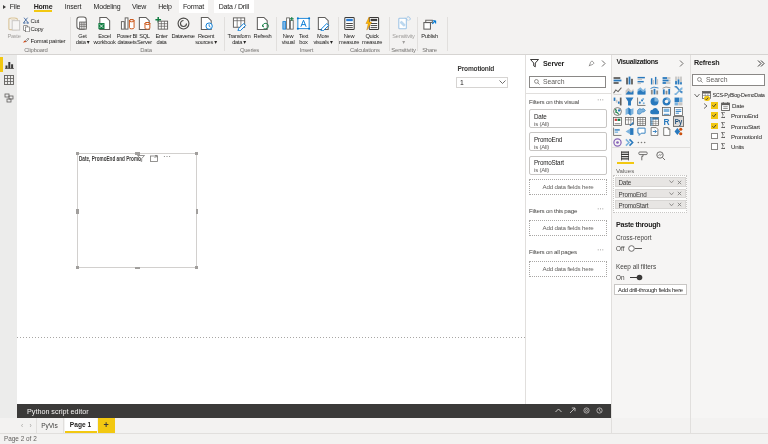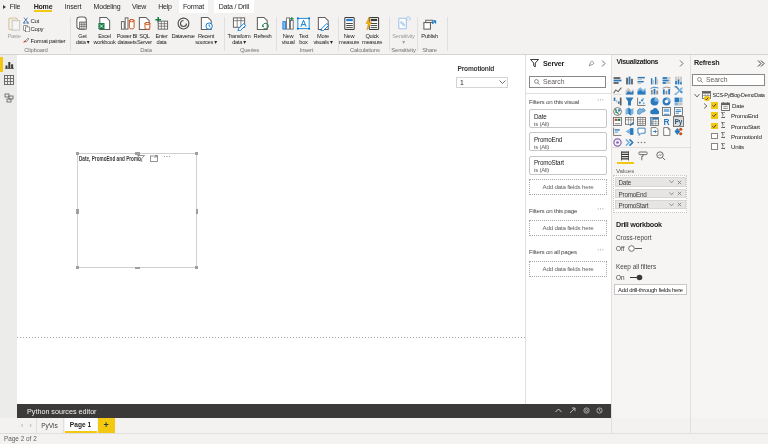--- a/index.html
+++ b/index.html
@@ -531,21 +531,21 @@
       <path d="M0.5 0.5 L2.5 2.8 L4.5 0.5" fill="none" stroke="#7a7977" stroke-width="0.8"></path>
     </svg><svg style="position:absolute;right:3px;top:1.5px" width="5" height="5" viewBox="0 0 5 5">
       <path d="M0.8 0.8 L4.2 4.2 M4.2 0.8 L0.8 4.2" stroke="#7a7977" stroke-width="0.8"></path>
     </svg></div>
 <div class="well" style="top:199.7px">PromoStart<svg style="position:absolute;right:11px;top:2px" width="5" height="4" viewBox="0 0 5 4">
       <path d="M0.5 0.5 L2.5 2.8 L4.5 0.5" fill="none" stroke="#7a7977" stroke-width="0.8"></path>
     </svg><svg style="position:absolute;right:3px;top:1.5px" width="5" height="5" viewBox="0 0 5 5">
       <path d="M0.8 0.8 L4.2 4.2 M4.2 0.8 L0.8 4.2" stroke="#7a7977" stroke-width="0.8"></path>
     </svg></div>
 
-<div class="ab" style="left:616px;top:219.5px;font-size:7.2px;letter-spacing:-0.3px;font-weight:bold;color:#252423">Drill workbook</div>
+<div class="ab" style="left:616px;top:219.5px;font-size:7.2px;letter-spacing:-0.3px;font-weight:bold;color:#252423">Paste through</div>
 <div class="ab" style="left:616px;top:234px;font-size:6.4px;color:#444341">Cross-report</div>
 <div class="ab" style="left:616px;top:244.5px;font-size:6.4px;color:#444341">Off</div>
 <svg class="ab" style="left:628px;top:245px" width="16" height="7" viewBox="0 0 16 7">
     <circle cx="3.5" cy="3.5" r="2.8" fill="#fff" stroke="#605e5c" stroke-width="0.9"></circle>
     <path d="M7 3.5 h7" stroke="#605e5c" stroke-width="1"></path>
   </svg>
 <div class="ab" style="left:616px;top:263px;font-size:6.4px;color:#444341">Keep all filters</div>
 <div class="ab" style="left:616px;top:273.5px;font-size:6.4px;color:#444341">On</div>
 <svg class="ab" style="left:628px;top:274px" width="16" height="7" viewBox="0 0 16 7">
     <path d="M2 3.5 h7" stroke="#3b3a39" stroke-width="1"></path>
@@ -604,21 +604,21 @@
 <div class="ab" style="left:721px;top:121.1px;font-size:7.5px;color:#3b3a39;font-family:'Liberation Serif',serif">Σ</div>
 <div class="trow" style="left:731px;top:122.6px">PromoStart</div>
 <div class="ab" style="left:711px;top:132.9px;width:6.5px;height:6.5px;background:#fff;border:1px solid #8a8886;box-sizing:border-box"></div>
 <div class="ab" style="left:721px;top:131.4px;font-size:7.5px;color:#3b3a39;font-family:'Liberation Serif',serif">Σ</div>
 <div class="trow" style="left:731px;top:132.9px">PromotionId</div>
 <div class="ab" style="left:711px;top:143.2px;width:6.5px;height:6.5px;background:#fff;border:1px solid #8a8886;box-sizing:border-box"></div>
 <div class="ab" style="left:721px;top:141.7px;font-size:7.5px;color:#3b3a39;font-family:'Liberation Serif',serif">Σ</div>
 <div class="trow" style="left:731px;top:143.2px">Units</div>
 
 <div class="ab" style="left:17px;top:404px;width:594px;height:14px;background:#3b3a39"></div>
-<div class="ab" style="left:27px;top:407px;font-size:7.2px;color:#f3f2f1">Python sources editor</div>
+<div class="ab" style="left:27px;top:407px;font-size:7.2px;color:#f3f2f1">Python script editor</div>
 <svg class="ab" style="left:555px;top:408px" width="7" height="5" viewBox="0 0 7 5">
     <path d="M0.5 4 L3.5 1 L6.5 4" fill="none" stroke="#c8c6c4" stroke-width="1"></path>
   </svg>
 <svg class="ab" style="left:569px;top:407px" width="7" height="7" viewBox="0 0 7 7">
     <path d="M1 6 L6 1 M6 1 h-3.2 M6 1 v3.2" fill="none" stroke="#c8c6c4" stroke-width="0.9"></path>
   </svg>
 <svg class="ab" style="left:583px;top:407px" width="7" height="7" viewBox="0 0 8 8">
     <circle cx="4" cy="4" r="3" fill="none" stroke="#c8c6c4" stroke-width="0.9"></circle>
     <circle cx="4" cy="4" r="1.2" fill="none" stroke="#c8c6c4" stroke-width="0.8"></circle>
   </svg>

